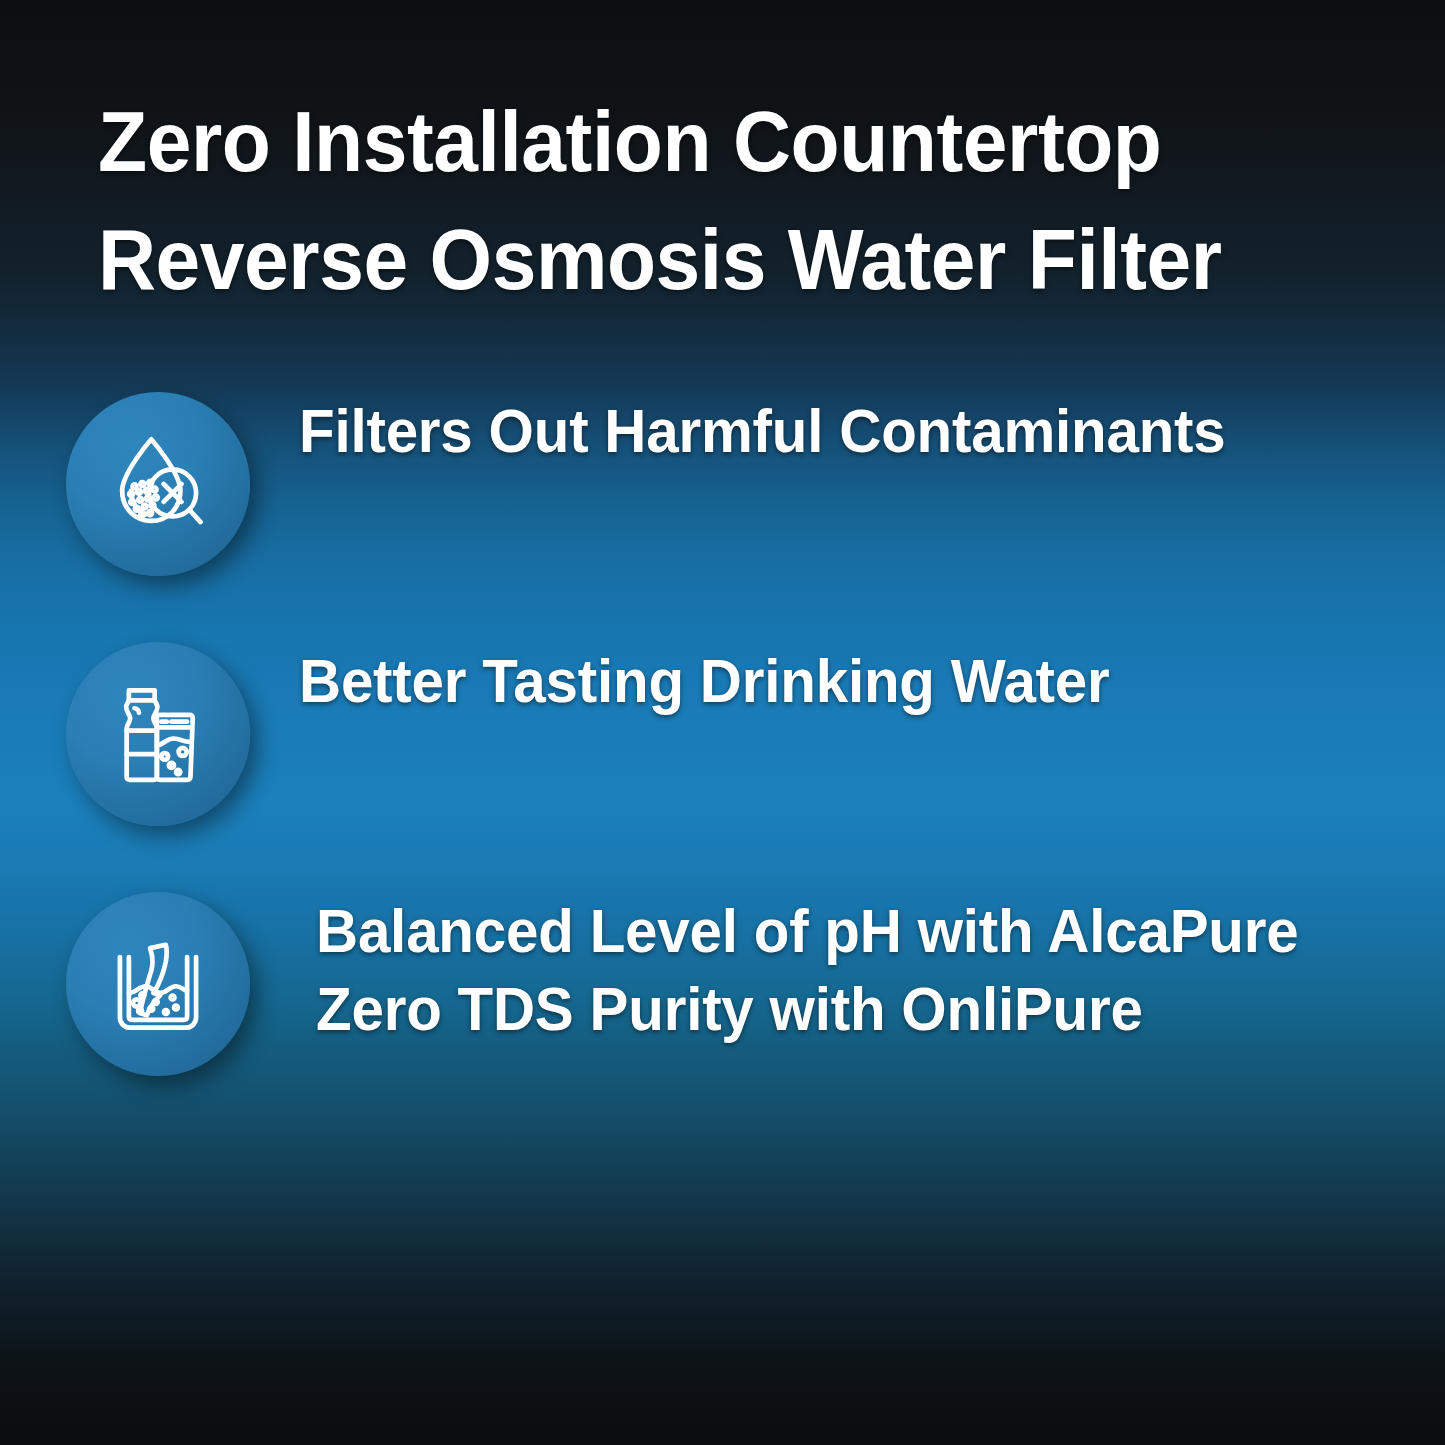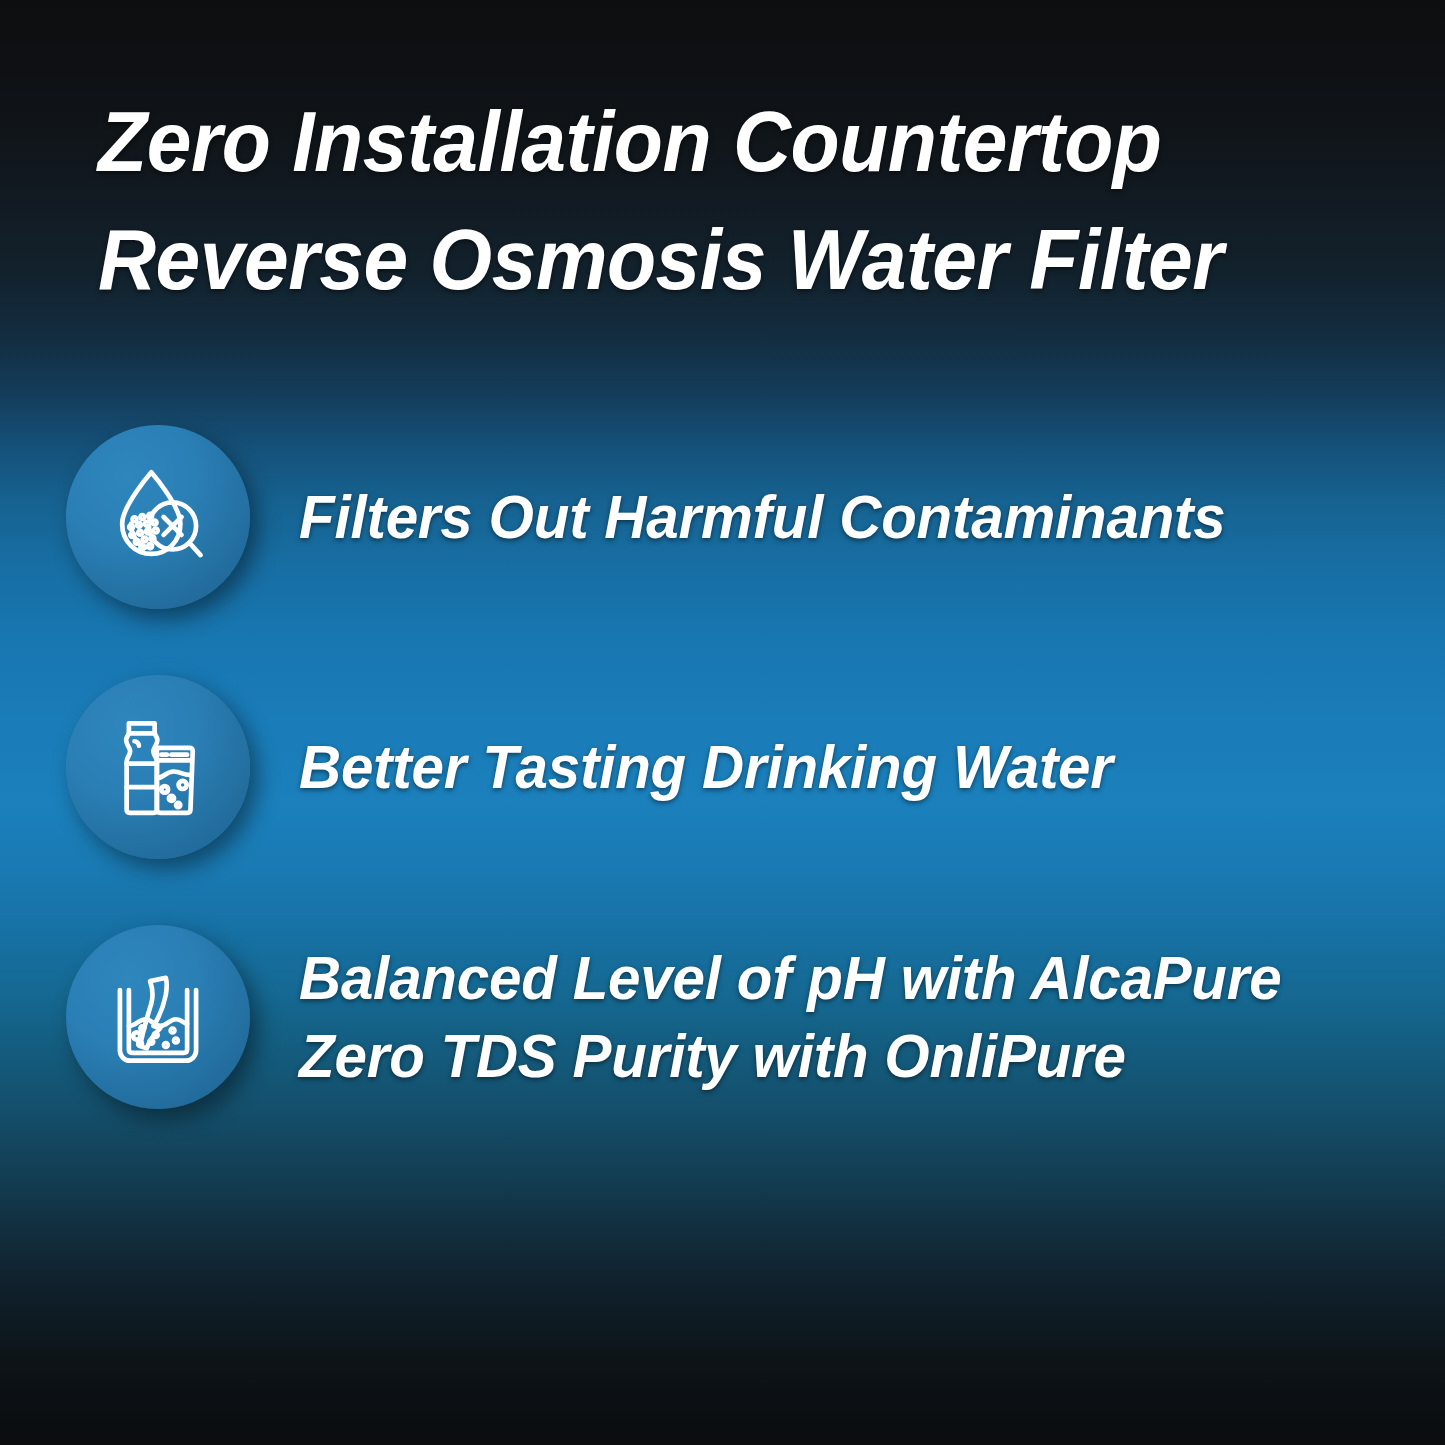--- a/index.html
+++ b/index.html
@@ -26,21 +26,20 @@
         #143650   380px,
         #15537f   450px,
         #16699f   530px,
         #1675ae   620px,
         #1a7cb8   720px,
         #1b7fbb   810px,
         #1878b4   900px,
         #15679c   1000px,
         #145party  1000px);
     background-color: #0d0e0f;
-    font-style: italic;
   }
 
   
   .canvas {
     background-image: linear-gradient(to bottom,
       #0d0e0f 0%,
       #0e1013 4%,
       #101519 9.5%,
       #121c25 15%,
       #12222d 19%,
@@ -88,24 +87,24 @@
   
   .features {
     position: absolute;
     left: 0;
     top: 392px;
     width: 1445px;
   }
   .feature-row {
     position: relative;
     display: flex;
-    align-items: center;
+    align-items: flex-start;
     height: 250px;
   }
-  .feature-row.tall { height: 250px; }
+  .feature-row.tall { height: 250px; gap: 17px; }
 
   .icon-badge {
     position: relative;
     flex: 0 0 auto;
     width: 184px;
     height: 184px;
     margin-left: 66px;
     border-radius: 50%;
     background: radial-gradient(circle at 34% 28%, #2e86bd 0%, #2a7fb5 38%, #236e9f 72%, #1d6490 100%);
     box-shadow: 8px 10px 22px rgba(0,0,0,0.42);

